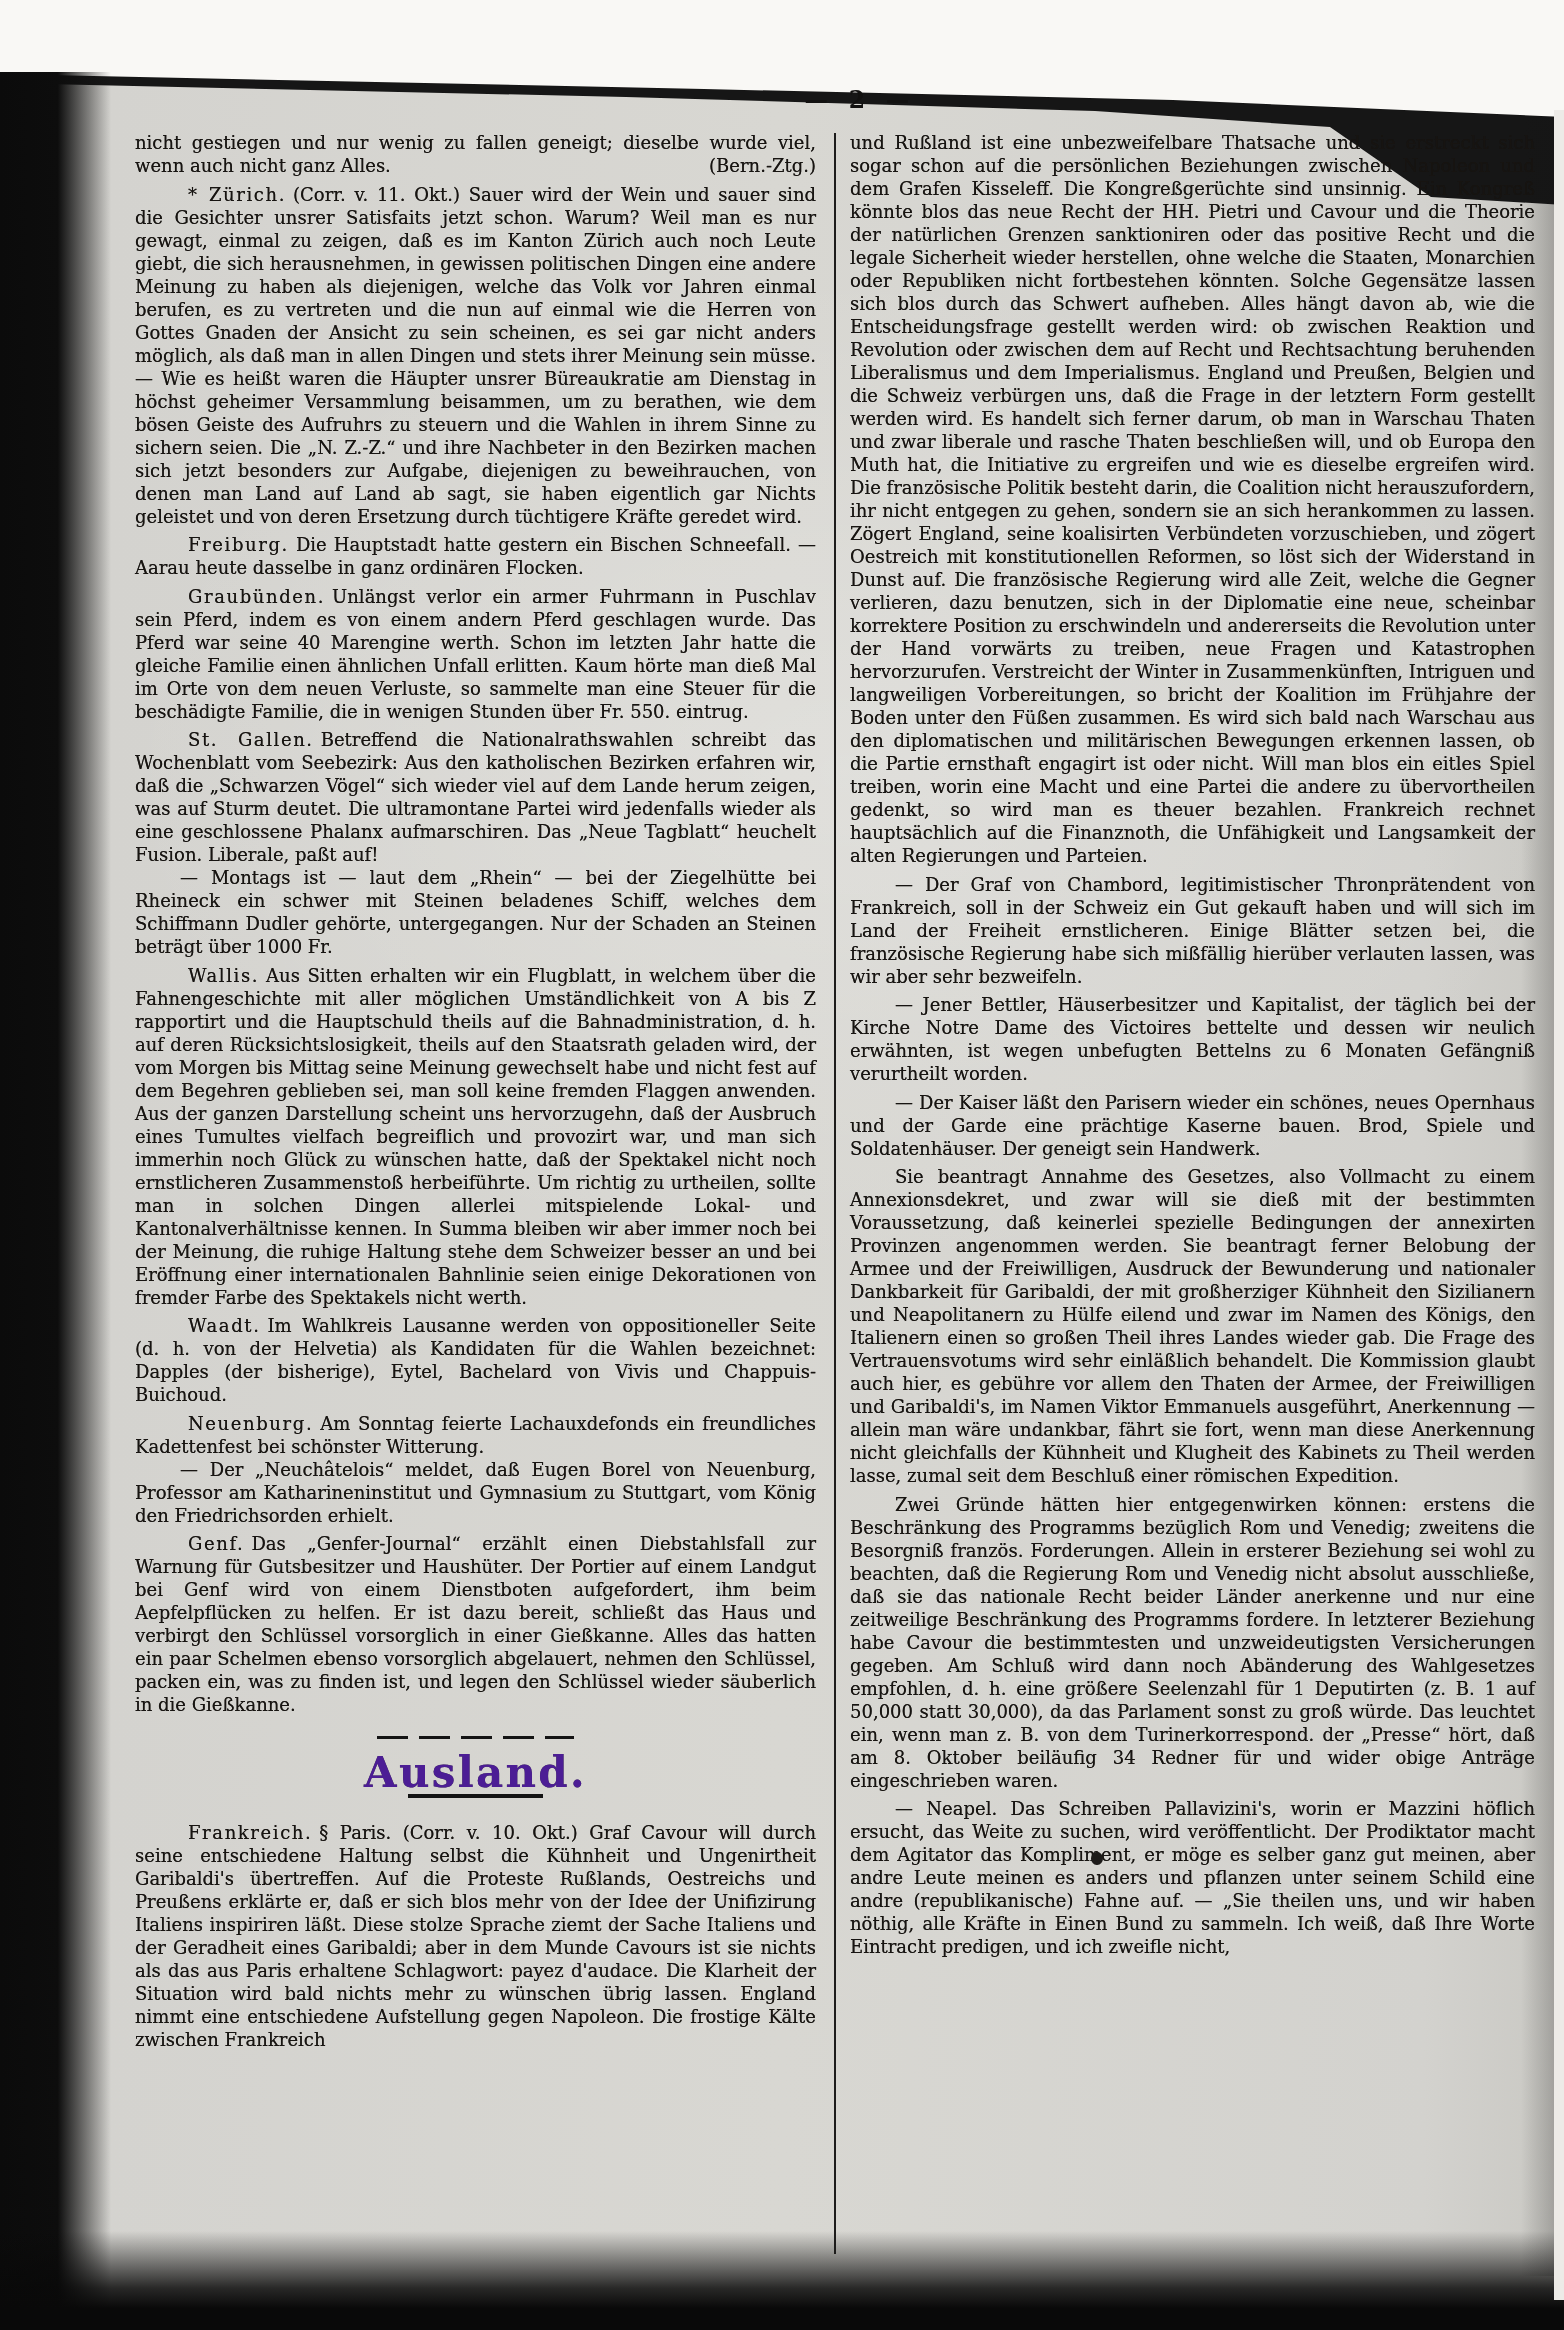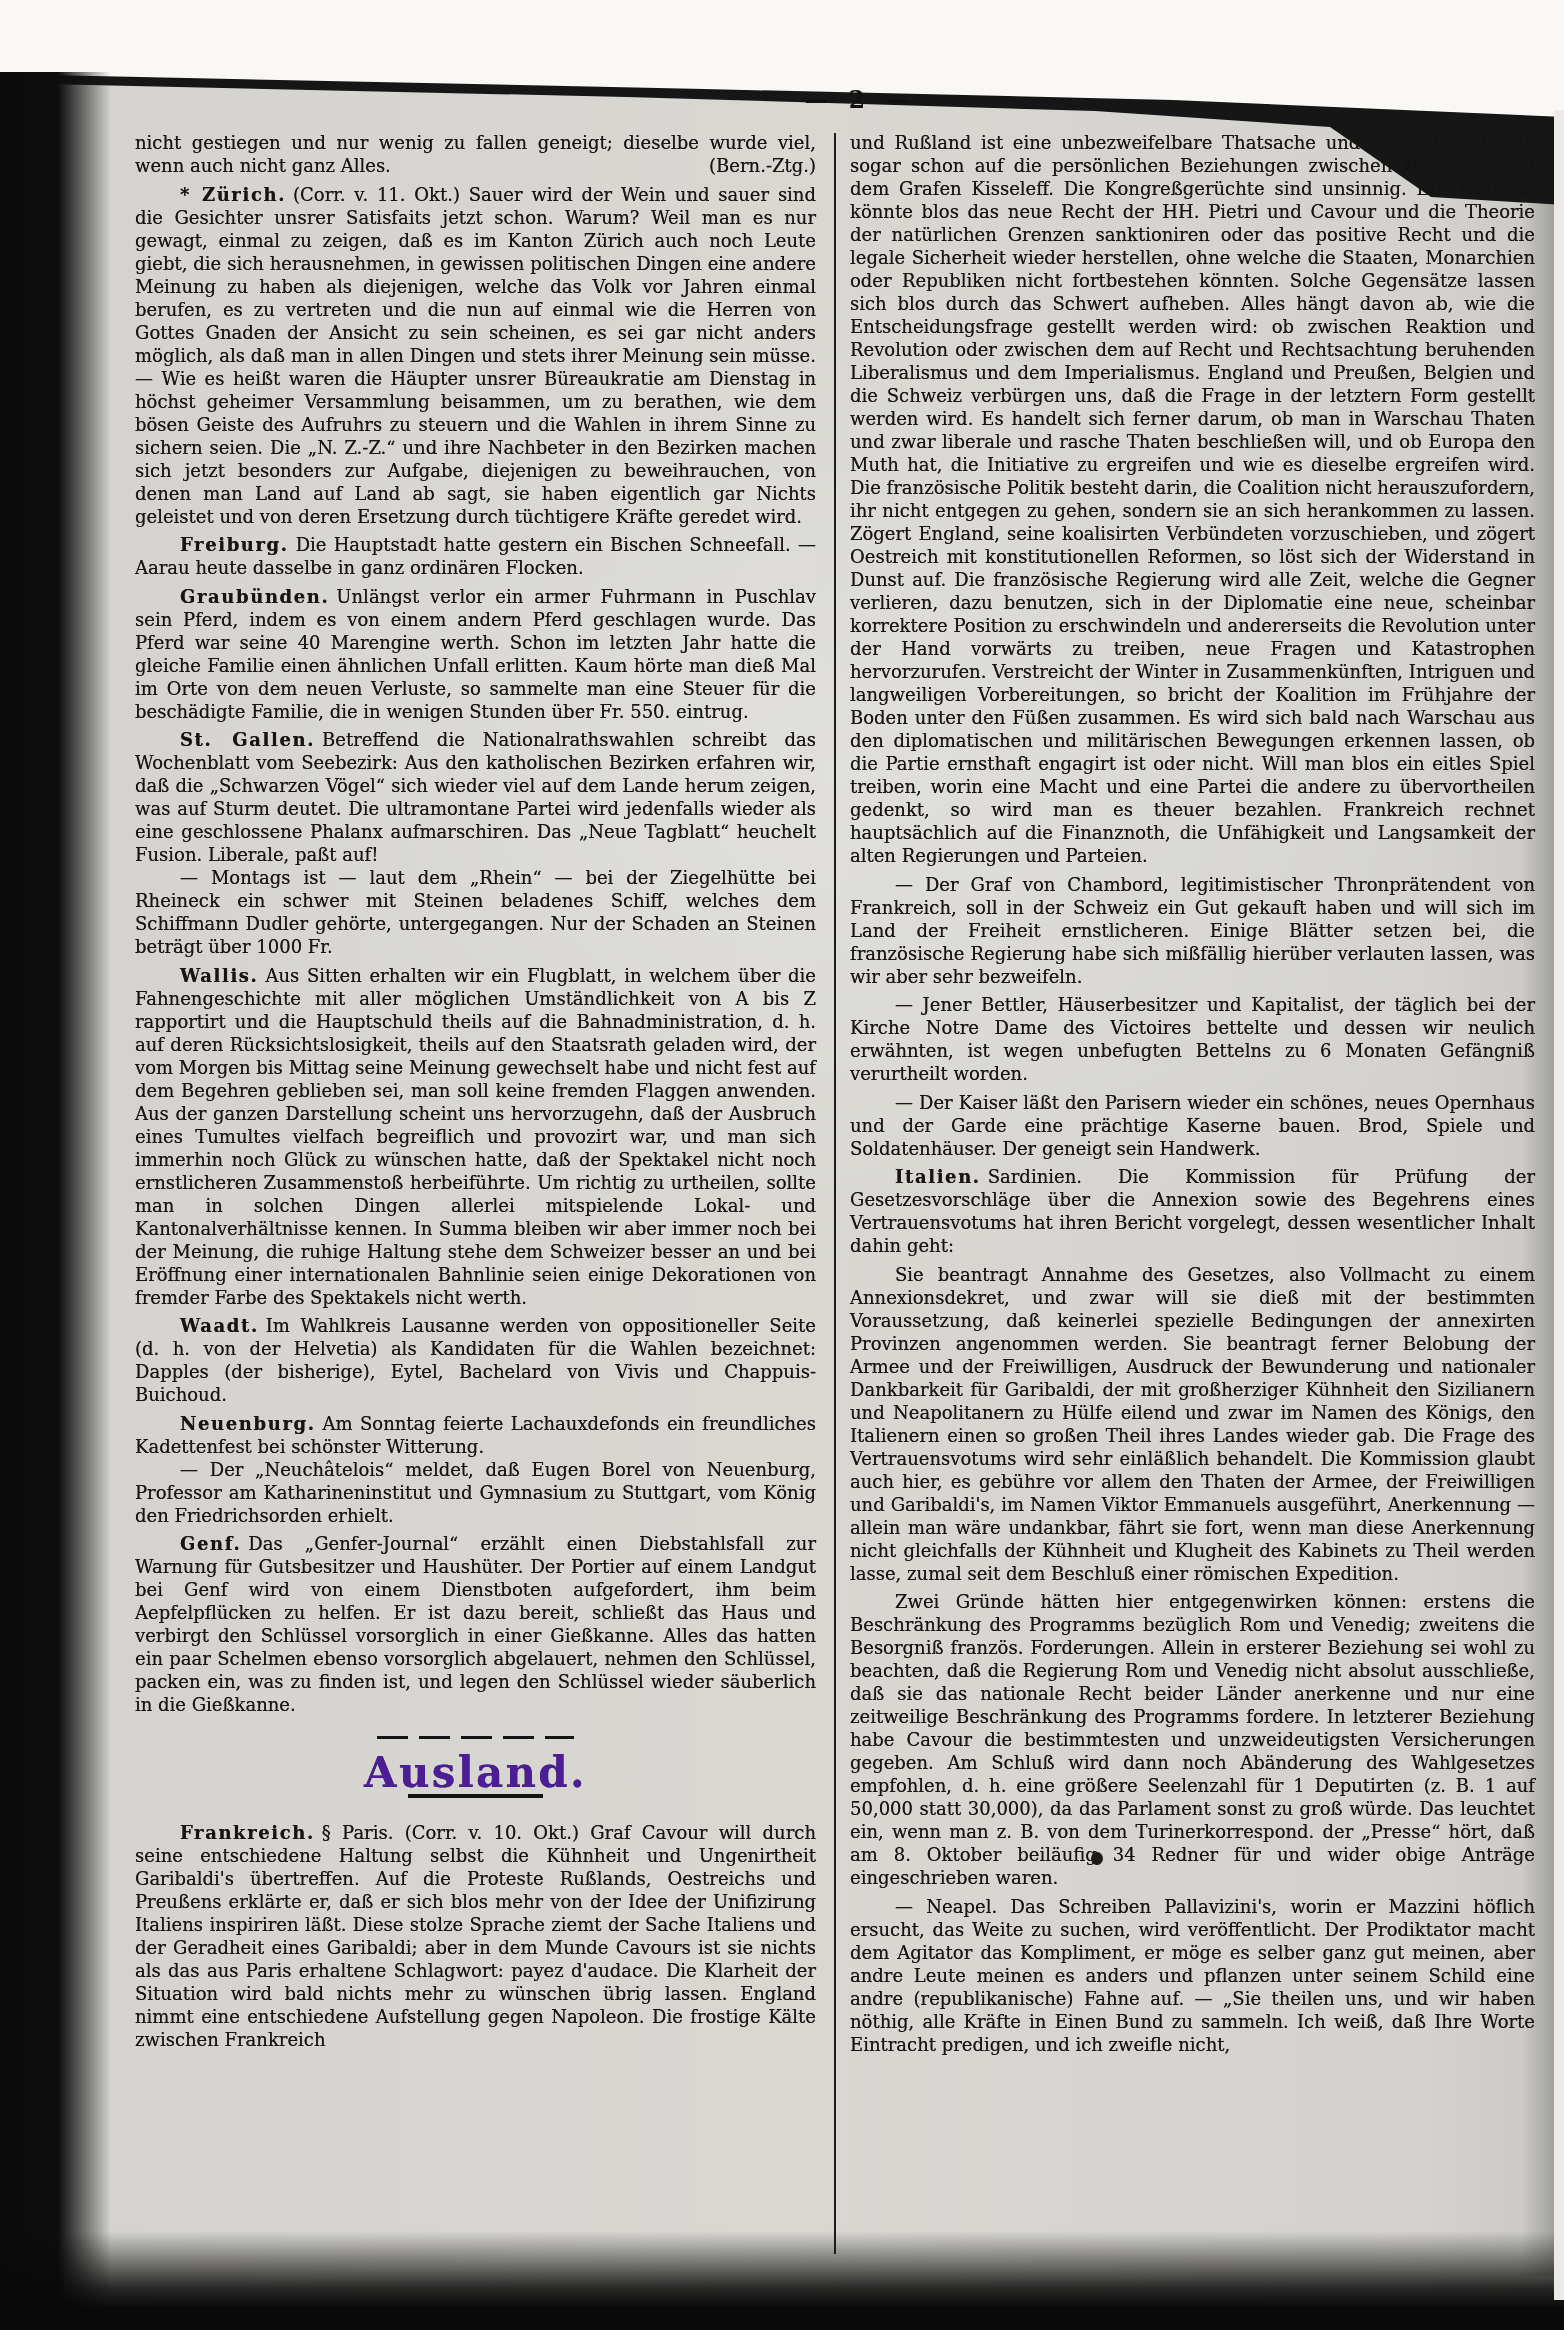--- a/index.html
+++ b/index.html
@@ -55,21 +55,21 @@
     position:absolute;top:131px;z-index:5;color:#171411;
     font-size:18px;line-height:23px;text-align:justify;
     hyphens:auto;-webkit-hyphens:auto;
     text-shadow:0 0 0.4px rgba(23,20,17,.75);
   }
   .col.left{left:135px;width:681px;}
   .col.right{left:850px;width:685px;}
   .par{margin:0;}
   .ind{text-indent:45px;}
   .gap{margin-top:5.5px;}
-  .lead{font-weight:700;letter-spacing:1.6px;margin-right:7px;}
+  .lead{font-weight:400;letter-spacing:1.6px;margin-right:7px;margin-left:8px;}
   .src{float:right;}
   .ausland-rule{
     width:197px;height:3.1px;margin:20.3px auto 0;
     background:repeating-linear-gradient(90deg,#141414 0 31px,rgba(0,0,0,0) 31px 42px);
   }
   .ausland{
     font-size:42px;font-weight:700;text-align:center;letter-spacing:2.3px;
     margin:22px 0 9.4px;color:#4c1d95;text-indent:0;
   }
   .ausland-underline{width:135px;height:3.9px;background:#131313;margin:0 auto 23.5px;}
@@ -123,21 +123,20 @@
 
   <div class="col right">
     <p class="par"><span>und Rußland ist eine unbezweifelbare Thatsache und sie erstreckt sich sogar schon auf die persönlichen Beziehungen zwischen Napoleon und dem Grafen Kisseleff. Die Kongreßgerüchte sind unsinnig. Ein Kongreß könnte blos das neue Recht der HH. Pietri und Cavour und die Theorie der natürlichen Grenzen sanktioniren oder das positive Recht und die legale Sicherheit wieder herstellen, ohne welche die Staaten, Monarchien oder Republiken nicht fortbestehen könnten. Solche Gegensätze lassen sich blos durch das Schwert aufheben. Alles hängt davon ab, wie die Entscheidungsfrage gestellt werden wird: ob zwischen Reaktion und Revolution oder zwischen dem auf Recht und Rechtsachtung beruhenden Liberalismus und dem Imperialismus. England und Preußen, Belgien und die Schweiz verbürgen uns, daß die Frage in der letztern Form gestellt werden wird. Es handelt sich ferner darum, ob man in Warschau Thaten und zwar liberale und rasche Thaten beschließen will, und ob Europa den Muth hat, die Initiative zu ergreifen und wie es dieselbe ergreifen wird. Die französische Politik besteht darin, die Coalition nicht herauszufordern, ihr nicht entgegen zu gehen, sondern sie an sich herankommen zu lassen. Zögert England, seine koalisirten Verbündeten vorzuschieben, und zögert Oestreich mit konstitutionellen Reformen, so löst sich der Widerstand in Dunst auf. Die französische Regierung wird alle Zeit, welche die Gegner verlieren, dazu benutzen, sich in der Diplomatie eine neue, scheinbar korrektere Position zu erschwindeln und andererseits die Revolution unter der Hand vorwärts zu treiben, neue Fragen und Katastrophen hervorzurufen. Verstreicht der Winter in Zusammenkünften, Intriguen und langweiligen Vorbereitungen, so bricht der Koalition im Frühjahre der Boden unter den Füßen zusammen. Es wird sich bald nach Warschau aus den diplomatischen und militärischen Bewegungen erkennen lassen, ob die Partie ernsthaft engagirt ist oder nicht. Will man blos ein eitles Spiel treiben, worin eine Macht und eine Partei die andere zu übervortheilen gedenkt, so wird man es theuer bezahlen. Frankreich rechnet hauptsächlich auf die Finanznoth, die Unfähigkeit und Langsamkeit der alten Regierungen und Parteien.</span></p>
 
     <p class="par ind gap"><span>— Der Graf von Chambord, legitimistischer Thronprätendent von Frankreich, soll in der Schweiz ein Gut gekauft haben und will sich im Land der Freiheit ernstlicheren. Einige Blätter setzen bei, die französische Regierung habe sich mißfällig hierüber verlauten lassen, was wir aber sehr bezweifeln.</span></p>
 
     <p class="par ind gap"><span>— Jener Bettler, Häuserbesitzer und Kapitalist, der täglich bei der Kirche Notre Dame des Victoires bettelte und dessen wir neulich erwähnten, ist wegen unbefugten Bettelns zu 6 Monaten Gefängniß verurtheilt worden.</span></p>
 
     <p class="par ind gap"><span>— Der Kaiser läßt den Parisern wieder ein schönes, neues Opernhaus und der Garde eine prächtige Kaserne bauen. Brod, Spiele und Soldatenhäuser. Der geneigt sein Handwerk.</span></p>
 
-    <p class="par ind gap"><span class="lead">Italien.</span><span>Sardinien. Die Kommission für Prüfung der Gesetzesvorschläge über die Annexion sowie des Begehrens eines Vertrauensvotums hat ihren Bericht vorgelegt, dessen wesentlicher Inhalt dahin geht:</span></p>
 
     <p class="par ind gap"><span>Sie beantragt Annahme des Gesetzes, also Vollmacht zu einem Annexionsdekret, und zwar will sie dieß mit der bestimmten Voraussetzung, daß keinerlei spezielle Bedingungen der annexirten Provinzen angenommen werden. Sie beantragt ferner Belobung der Armee und der Freiwilligen, Ausdruck der Bewunderung und nationaler Dankbarkeit für Garibaldi, der mit großherziger Kühnheit den Sizilianern und Neapolitanern zu Hülfe eilend und zwar im Namen des Königs, den Italienern einen so großen Theil ihres Landes wieder gab. Die Frage des Vertrauensvotums wird sehr einläßlich behandelt. Die Kommission glaubt auch hier, es gebühre vor allem den Thaten der Armee, der Freiwilligen und Garibaldi's, im Namen Viktor Emmanuels ausgeführt, Anerkennung — allein man wäre undankbar, fährt sie fort, wenn man diese Anerkennung nicht gleichfalls der Kühnheit und Klugheit des Kabinets zu Theil werden lasse, zumal seit dem Beschluß einer römischen Expedition.</span></p>
 
     <p class="par ind gap"><span>Zwei Gründe hätten hier entgegenwirken können: erstens die Beschränkung des Programms bezüglich Rom und Venedig; zweitens die Besorgniß französ. Forderungen. Allein in ersterer Beziehung sei wohl zu beachten, daß die Regierung Rom und Venedig nicht absolut ausschließe, daß sie das nationale Recht beider Länder anerkenne und nur eine zeitweilige Beschränkung des Programms fordere. In letzterer Beziehung habe Cavour die bestimmtesten und unzweideutigsten Versicherungen gegeben. Am Schluß wird dann noch Abänderung des Wahlgesetzes empfohlen, d. h. eine größere Seelenzahl für 1 Deputirten (z. B. 1 auf 50,000 statt 30,000), da das Parlament sonst zu groß würde. Das leuchtet ein, wenn man z. B. von dem Turinerkorrespond. der „Presse“ hört, daß am 8. Oktober beiläufig 34 Redner für und wider obige Anträge eingeschrieben waren.</span></p>
 
     <p class="par ind gap"><span>— Neapel. Das Schreiben Pallavizini's, worin er Mazzini höflich ersucht, das Weite zu suchen, wird veröffentlicht. Der Prodiktator macht dem Agitator das Kompliment, er möge es selber ganz gut meinen, aber andre Leute meinen es anders und pflanzen unter seinem Schild eine andre (republikanische) Fahne auf. — „Sie theilen uns, und wir haben nöthig, alle Kräfte in Einen Bund zu sammeln. Ich weiß, daß Ihre Worte Eintracht predigen, und ich zweifle nicht,</span></p>
   </div>
 
 </div>
 

